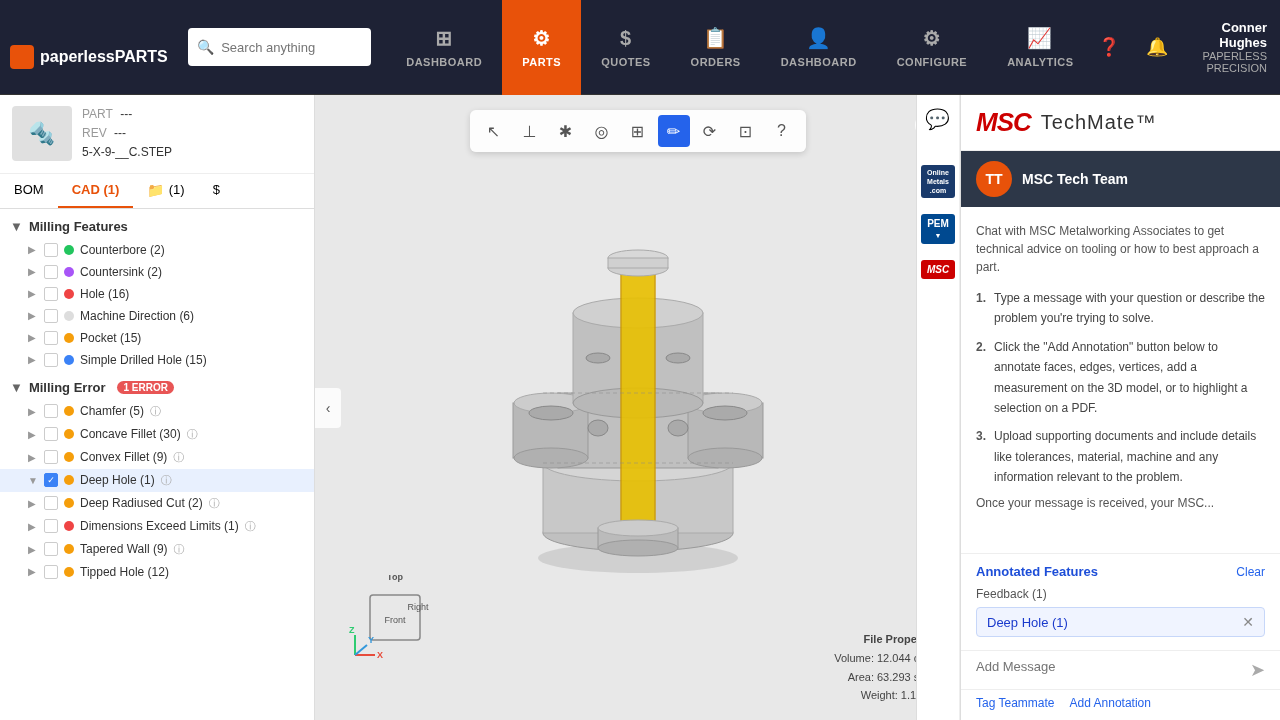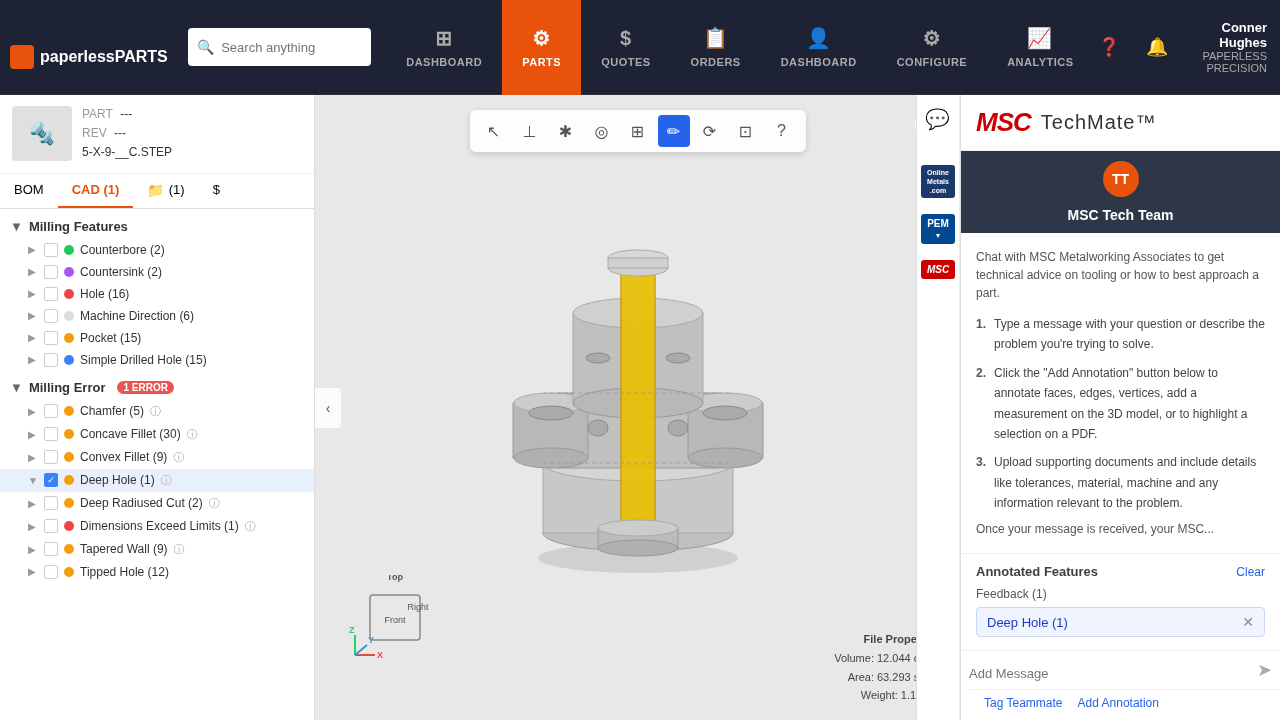--- a/index.html
+++ b/index.html
@@ -314,21 +314,20 @@
       letter-spacing: 1px;
     }
 
     
     .team-row {
       display: flex;
       align-items: center;
       padding: 10px 15px;
       background: #2d3748;
       gap: 10px;
-      flex-direction: column;
     }
     .team-avatar {
       width: 36px; height: 36px;
       background: #e8520a;
       border-radius: 50%;
       display: flex; align-items: center; justify-content: center;
       color: #fff;
       font-weight: 700;
       font-size: 14px;
     }
@@ -374,43 +373,43 @@
     .annotated-section {
       border-top: 1px solid #eee;
       padding: 10px 15px 5px;
     }
     .annotated-header {
       display: flex;
       align-items: center;
       justify-content: space-between;
       margin-bottom: 8px;
     }
-    .annotated-title { font-size: 13px; font-weight: 600; color: #404040; }
+    .annotated-title { font-size: 13px; font-weight: 600; color: #1d4ed8; }
     .clear-btn { font-size: 12px; color: #2563eb; cursor: pointer; font-weight: 500; }
     .feedback-label { font-size: 12px; color: #555; margin-bottom: 6px; }
     .feature-chip {
       display: flex;
       align-items: center;
       justify-content: space-between;
       background: #f0f4ff;
       border: 1px solid #c7d7f9;
       border-radius: 4px;
       padding: 6px 10px;
       font-size: 13px;
       color: #1a3acc;
       margin-bottom: 8px;
     }
     .chip-close { cursor: pointer; color: #888; font-size: 14px; }
 
     
     .msg-input-area {
       border-top: 1px solid #eee;
-      padding: 8px 8px;
-      display: flex;
-      align-items: flex-end;
+      padding: 8px 15px;
+      display: flex;
+      align-items: flex-start;
       gap: 8px;
     }
     .msg-input {
       flex: 1;
       border: none;
       outline: none;
       font-size: 13px;
       color: #666;
       background: transparent;
     }
@@ -421,21 +420,20 @@
       background: none;
       border: none;
     }
 
     
     .chat-actions {
       padding: 6px 15px 10px;
       display: flex;
       gap: 15px;
       border-top: 1px solid #eee;
-      margin-left: 8px;
     }
     .chat-action-btn {
       font-size: 12px;
       color: #2563eb;
       cursor: pointer;
       font-weight: 500;
       background: none;
       border: none;
       padding: 0;
     }

